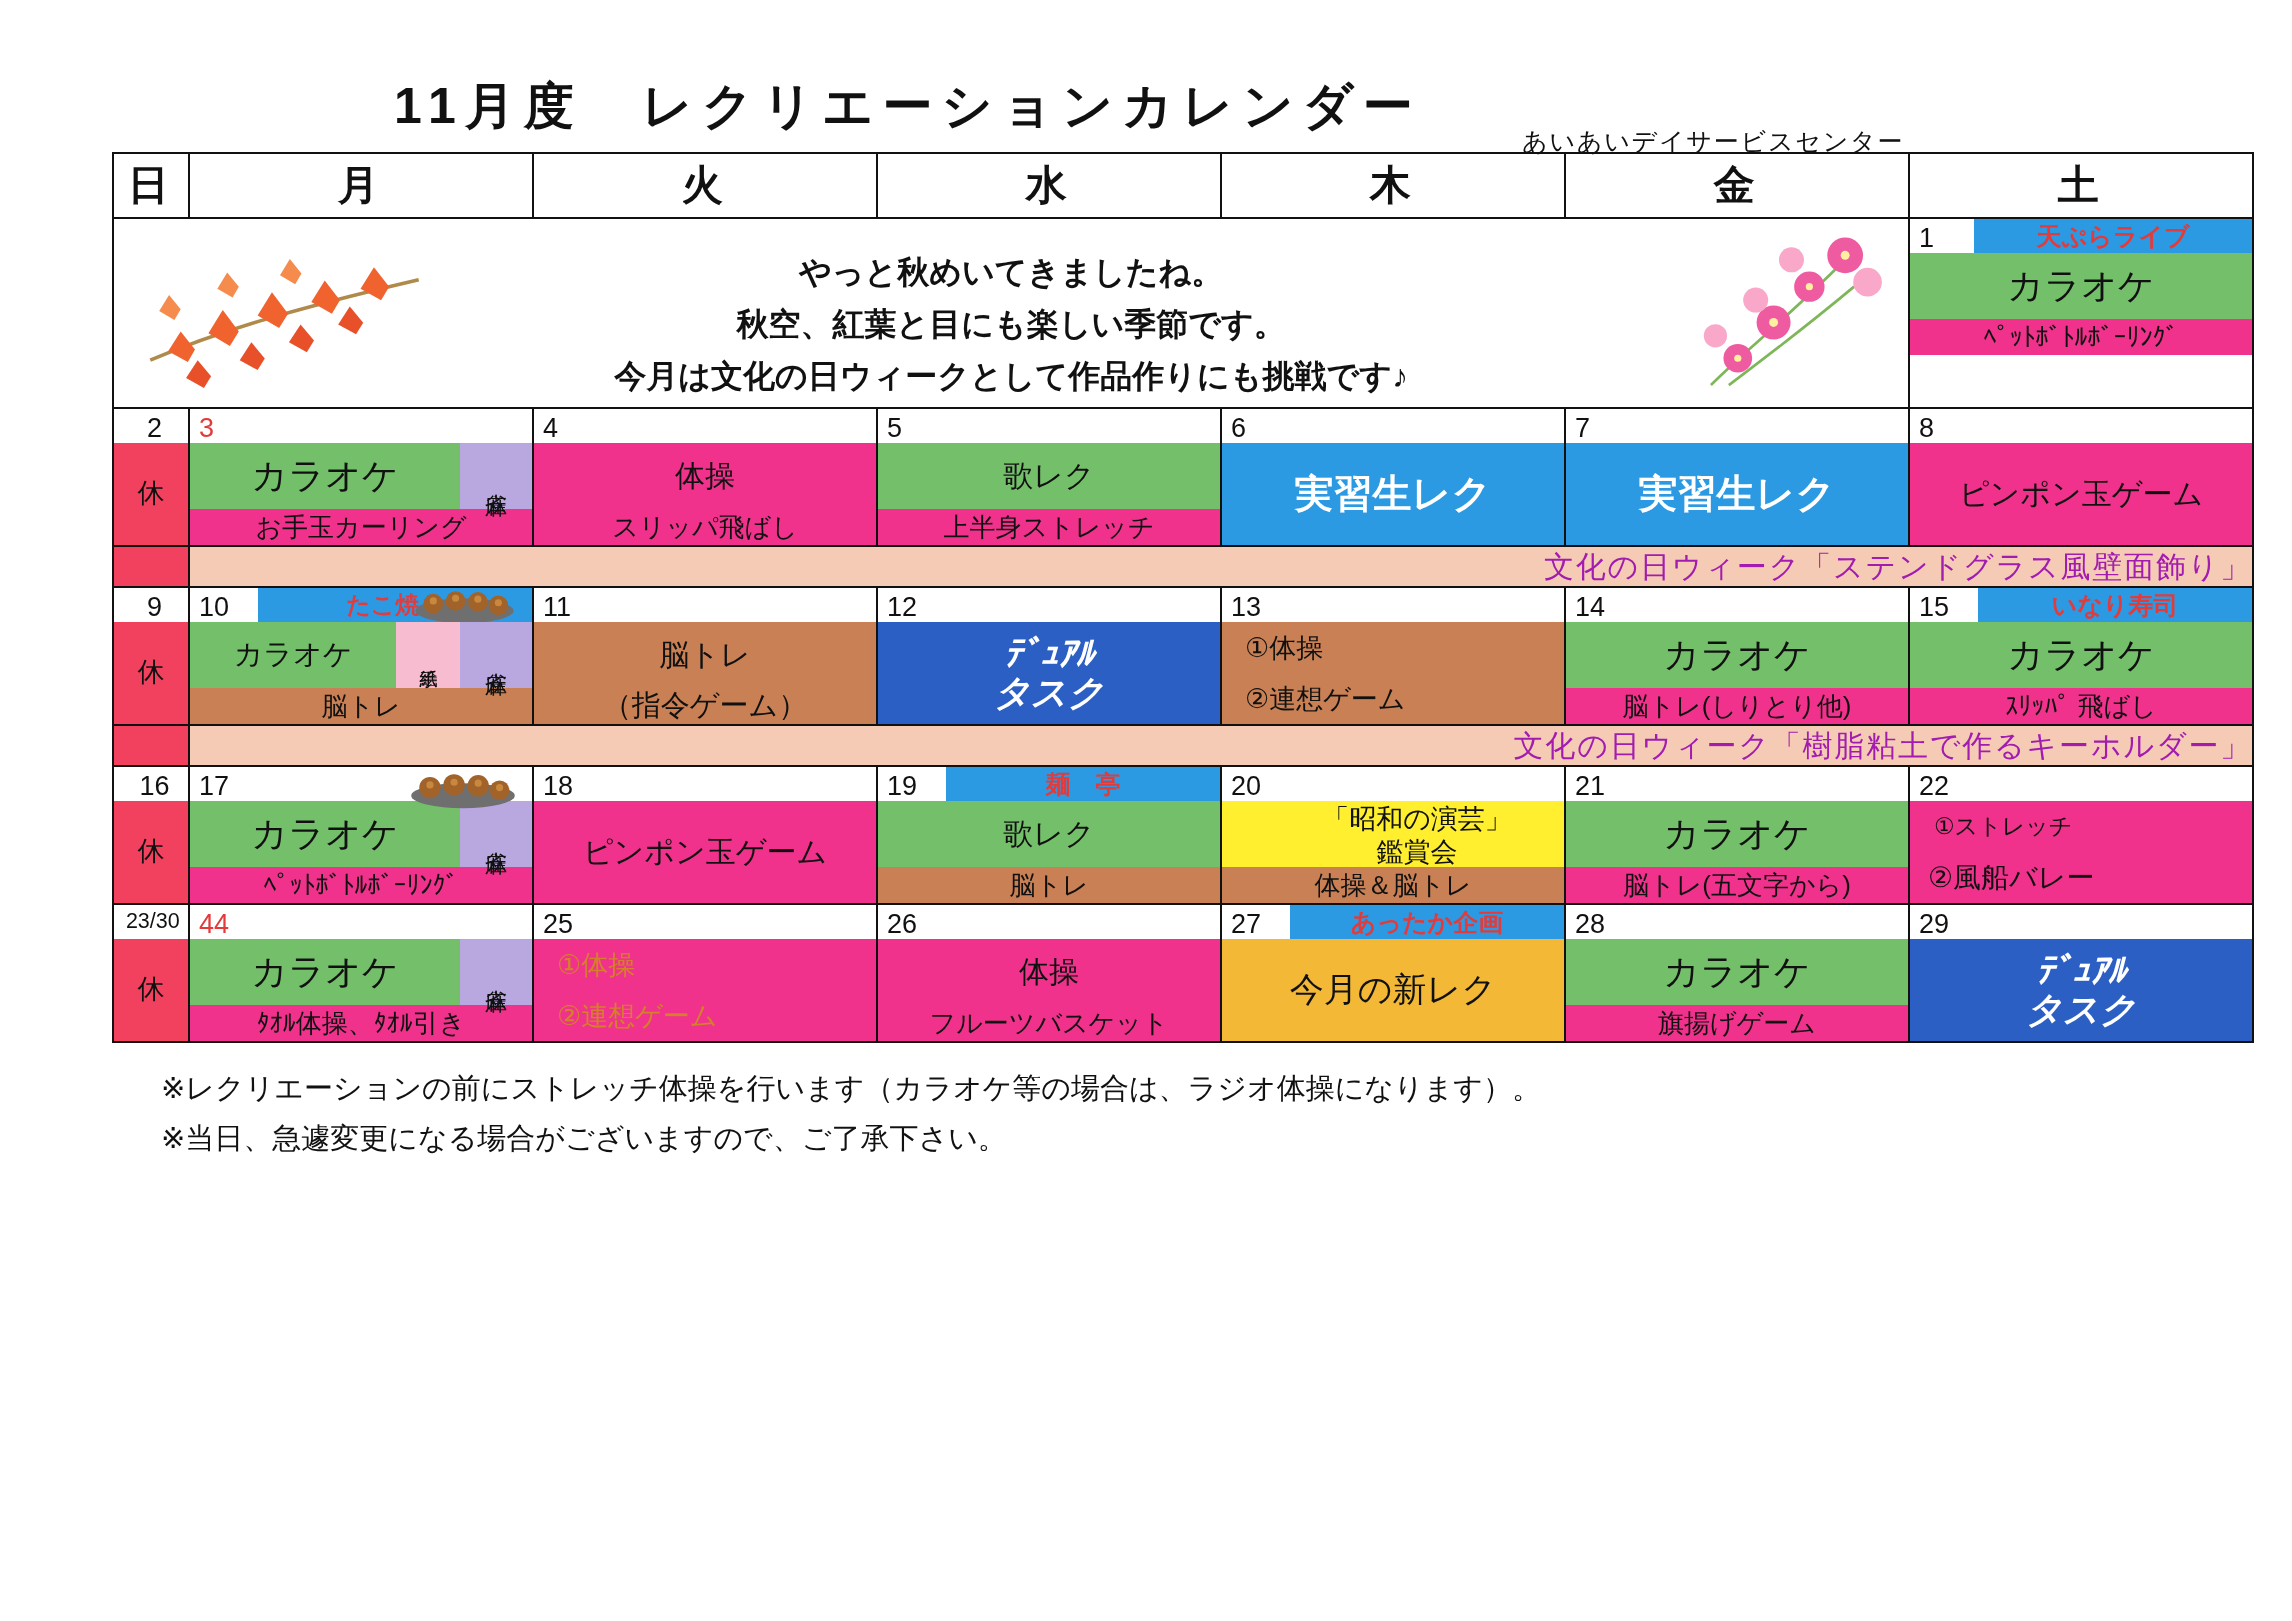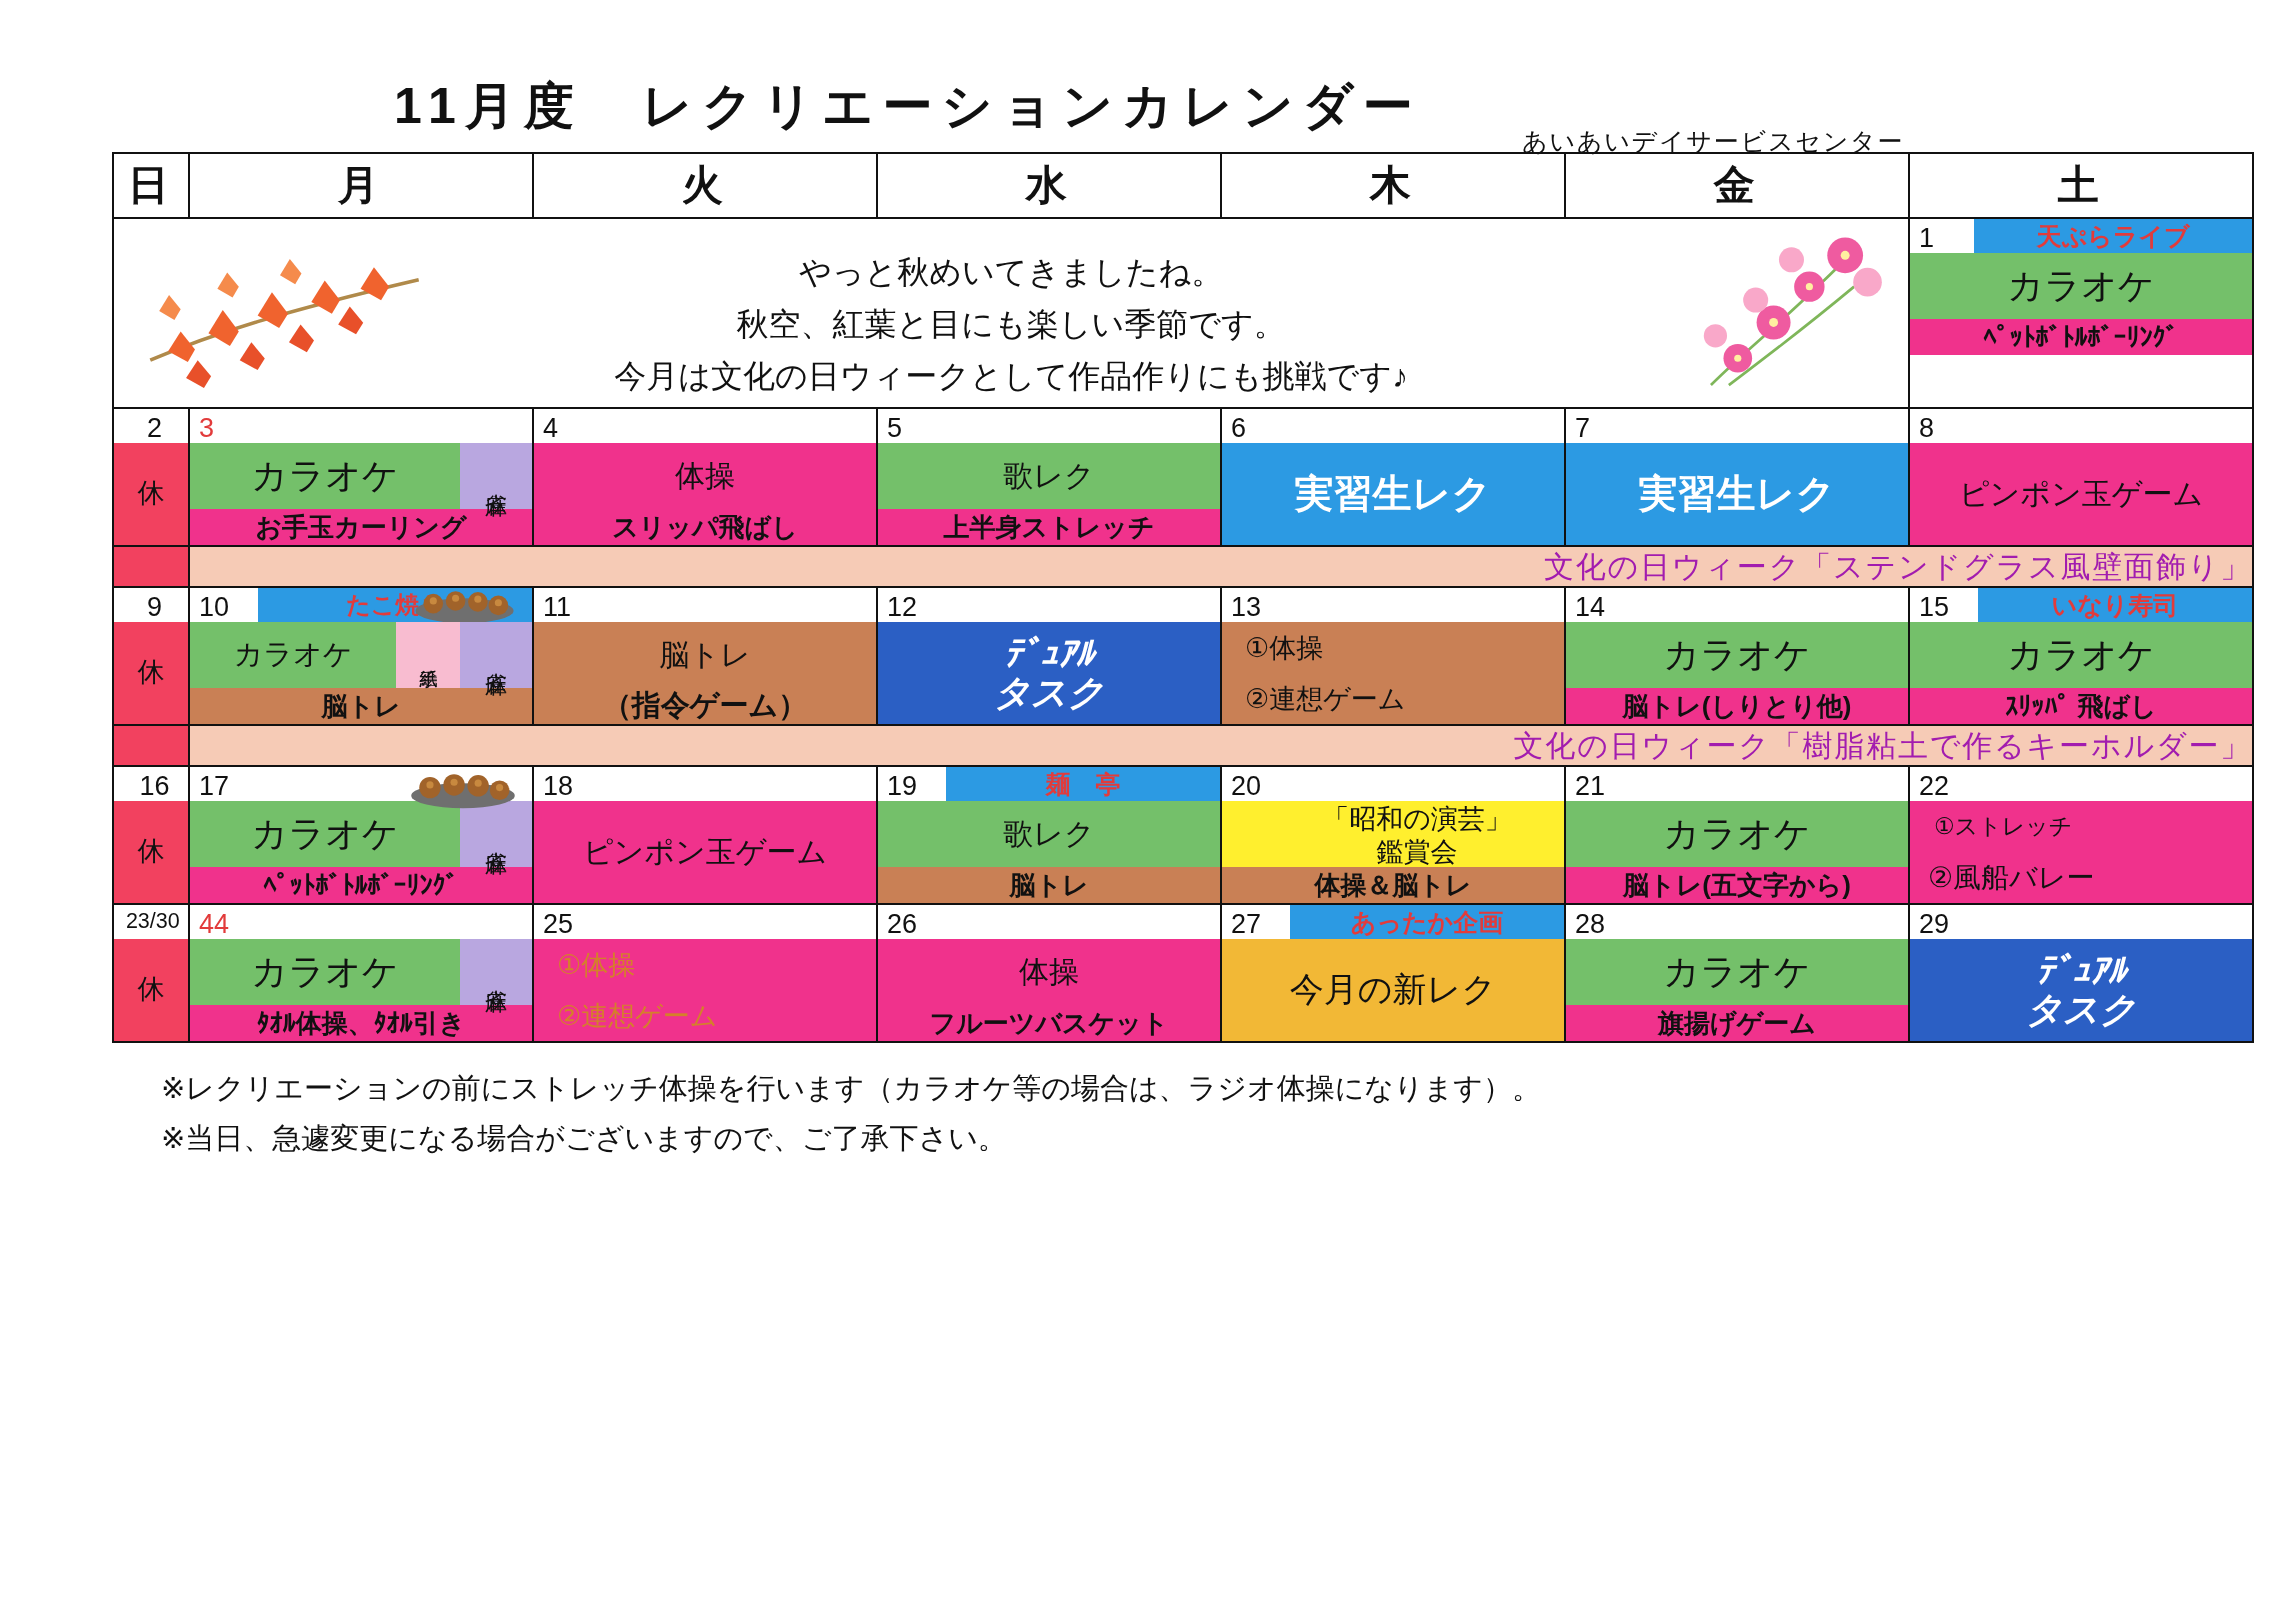--- a/index.html
+++ b/index.html
@@ -15,32 +15,32 @@
   col.day{width:344px;}
 
   .hdr td{height:63px;text-align:center;font-size:41px;font-weight:700;letter-spacing:5.4px;line-height:63px;}
   .daynum{font-size:27px;line-height:30px;padding:3.6px 0 1.8px 9px;font-weight:400;height:34px;box-sizing:border-box;}
   .daynum.red{color:#e23b3b;}
   .sun-cell{background:#f2415f;text-align:center;vertical-align:middle;font-size:27px;color:#111;}
   .sun-num{font-size:27px;padding:3.6px 0 1.8px 7.2px;background:#ffffff;height:34px;box-sizing:border-box;}
   .sun-body{background:#f2415f;height:100px;display:flex;align-items:center;justify-content:center;font-size:27px;}
 
   .banner{position:relative;height:188px;background:#fff;}
-  .banner-text{position:absolute;left:0;right:0;top:27px;text-align:center;font-size:32px;line-height:52px;color:#111;}
+  .banner-text{position:absolute;left:0;right:0;top:27px;text-align:center;font-size:32px;line-height:52px;color:#111;font-weight:bold;}
 
   .leaf{position:absolute;left:18px;top:7.2px;width:296px;height:170px;}
   .flower{position:absolute;right:9px;top:5.4px;width:224px;height:170px;}
 
   .row-strip td{height:39px;}
   .strip{background:#f6cbb6;text-align:right;font-size:30px;font-weight:400;line-height:39px;letter-spacing:1.8px;color:#a21caf;}
   .strip-red{background:#f2415f;}
 
   .band{display:flex;align-items:center;justify-content:center;text-align:center;box-sizing:border-box;overflow:hidden;}
   .b-main{height:66px;font-size:36px;}
-  .b-sub{height:36px;font-size:26px;font-weight:bold;}
+  .b-sub{height:36px;font-size:26px;}
   .pink{background:#f0328c;}
   .green{background:#74c06a;}
   .blue{background:#2c9ae3;}
   .dblue{background:#2b5fc4;}
   .brown{background:#c98055;}
   .yellow{background:#ffef2e;padding-left:48px;}
   .orange{background:#f2b836;}
   .wtxt{color:#ffffff;}
   .rtxt{color:#e23b3b;}
   .otxt{color:#d4802a;}

